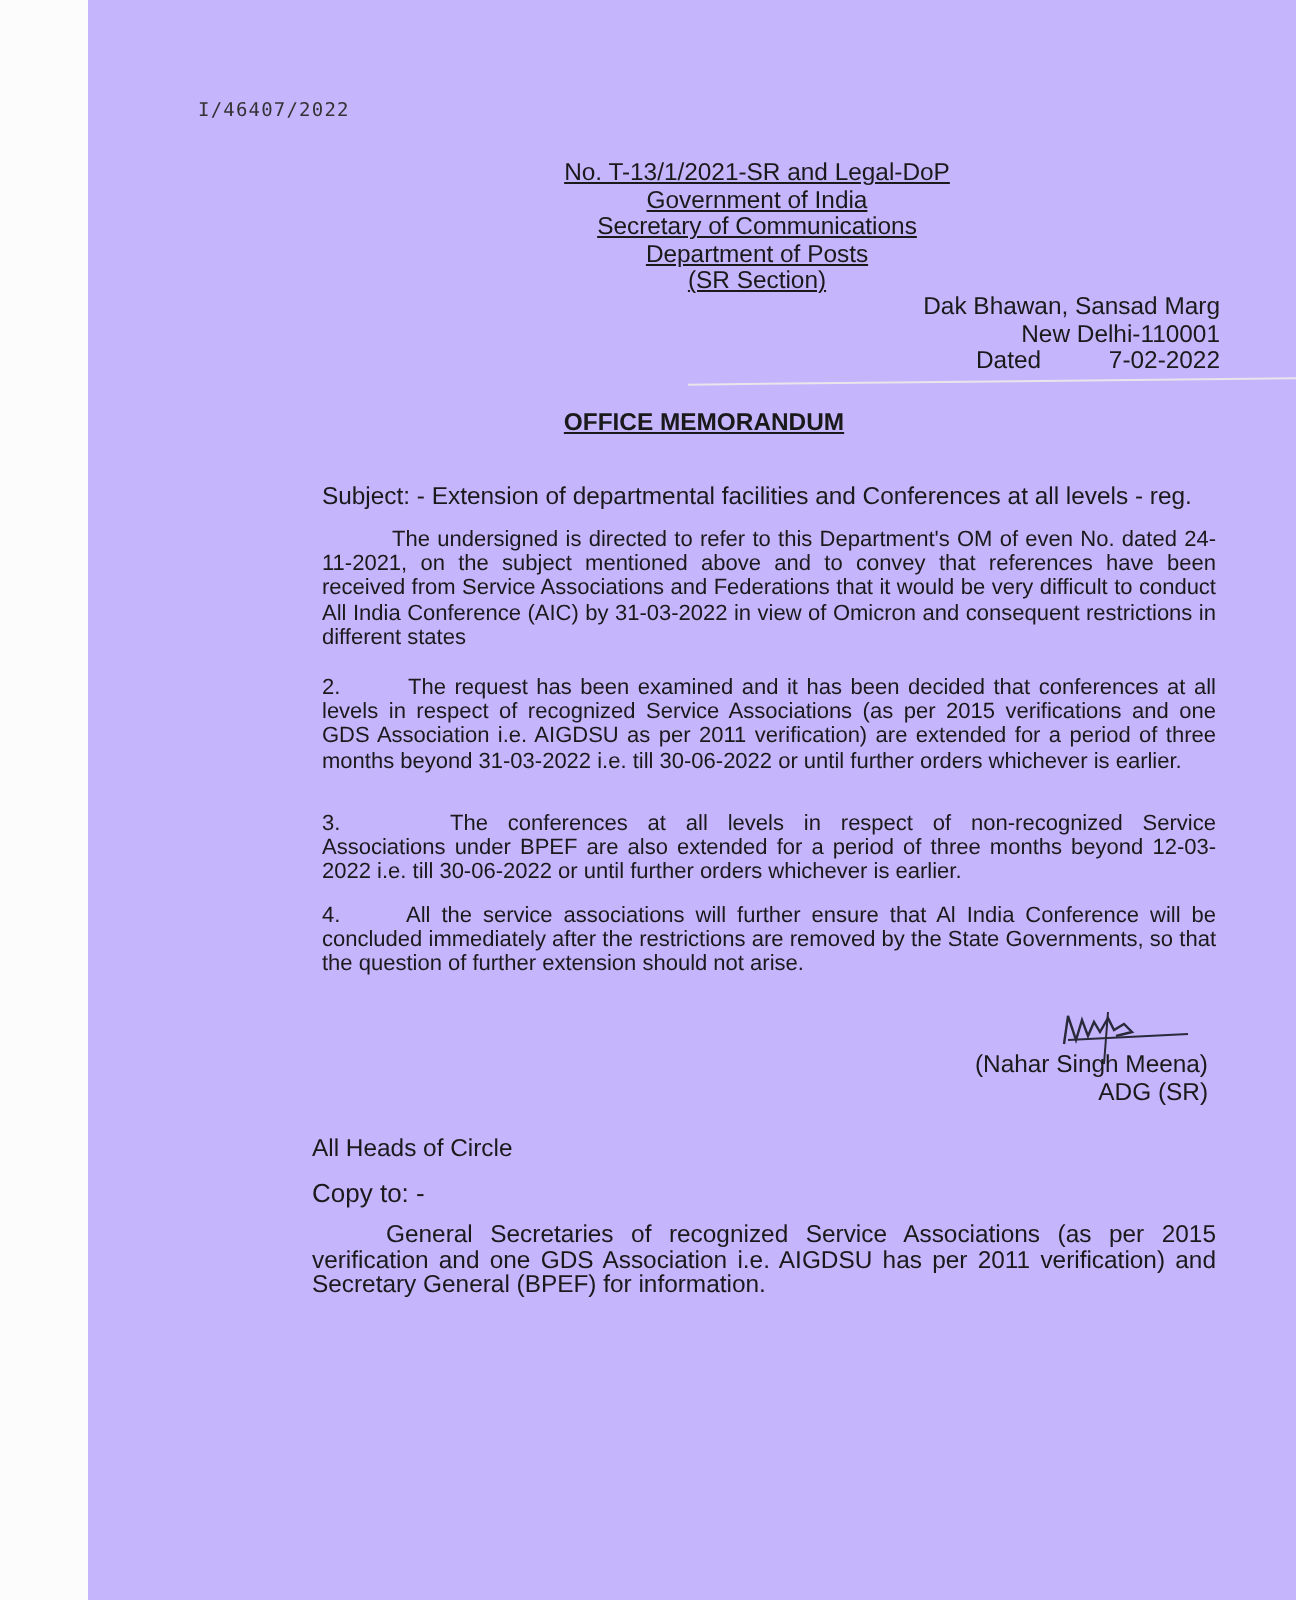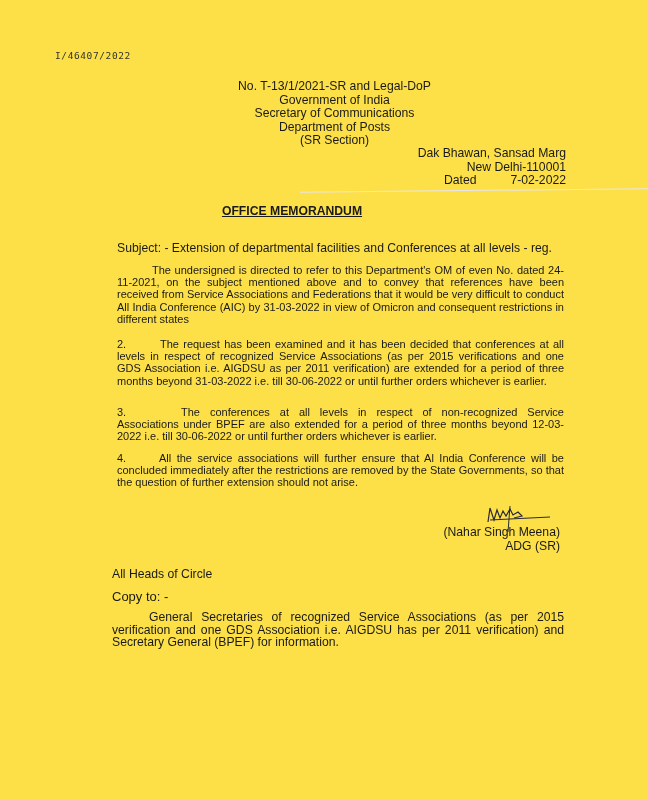--- a/index.html
+++ b/index.html
@@ -3,38 +3,38 @@
   <meta charset="utf-8">
   <style>
     html, body { margin: 0; padding: 0; }
     body {
       width: 648px; height: 800px; overflow: hidden;
       background: #fdfcfd;
       font-family: "Liberation Sans", sans-serif;
       color: #1a1a1a;
       position: relative;
     }
-    .page { position: absolute; inset: 0; background: #fde047; }
+    .page { position: absolute; inset: 0; background: #c4b5fd; margin-left: 44px; }
     .abs { position: absolute; }
     .ref-no {
       left: 55px; top: 50px;
       font-family: "DejaVu Sans Mono", monospace;
       font-size: 9.5px; letter-spacing: 0.6px; color: #333;
     }
     .header-block {
       left: 232px; top: 80px; width: 205px;
-      text-align: center; font-size: 12.2px; line-height: 13.5px;
+      text-align: center; font-size: 12.2px; line-height: 13.5px; text-decoration: underline;
     }
     .address-block {
       left: 400px; top: 147px; width: 166px;
       text-align: right; font-size: 12.2px; line-height: 13.5px;
     }
     .dated-row { display: flex; justify-content: space-between; padding-left: 44px; text-align: center; }
     .title {
-      left: 0; width: 584px; top: 204px; text-align: center;
+      left: 16px; width: 584px; top: 204px; text-align: center;
       font-size: 12.2px; font-weight: bold; text-decoration: underline;
     }
     .subject { left: 117px; top: 241px; font-size: 12.2px; }
     .para {
       left: 117px; width: 447px;
       font-size: 11px; line-height: 12.2px;
       text-align: justify; text-align-last: left;
     }
     .p1 { top: 264px; text-indent: 35px; }
     .p2 { top: 338px; }

